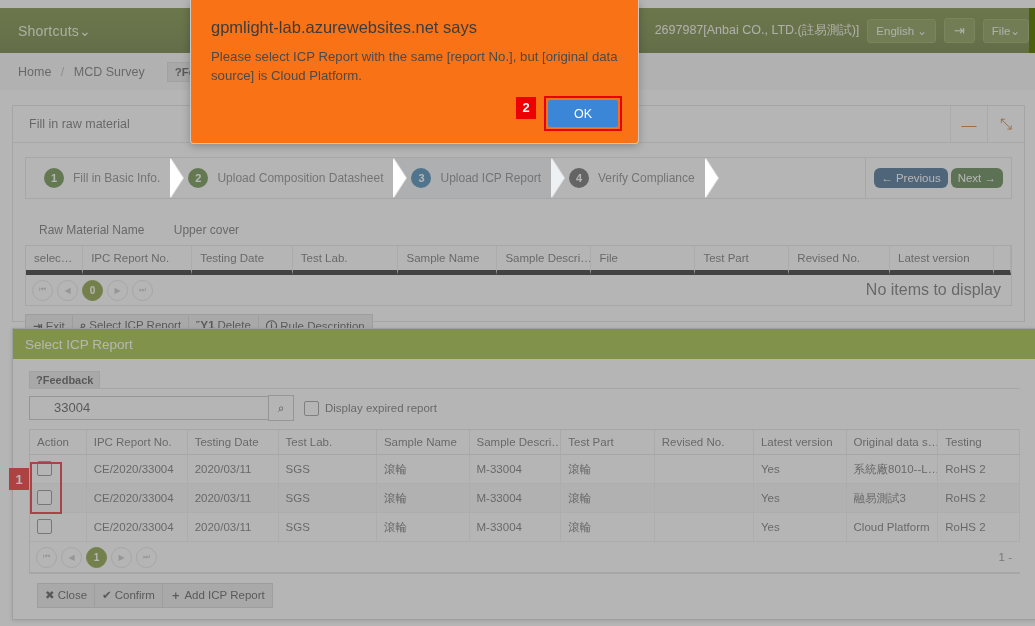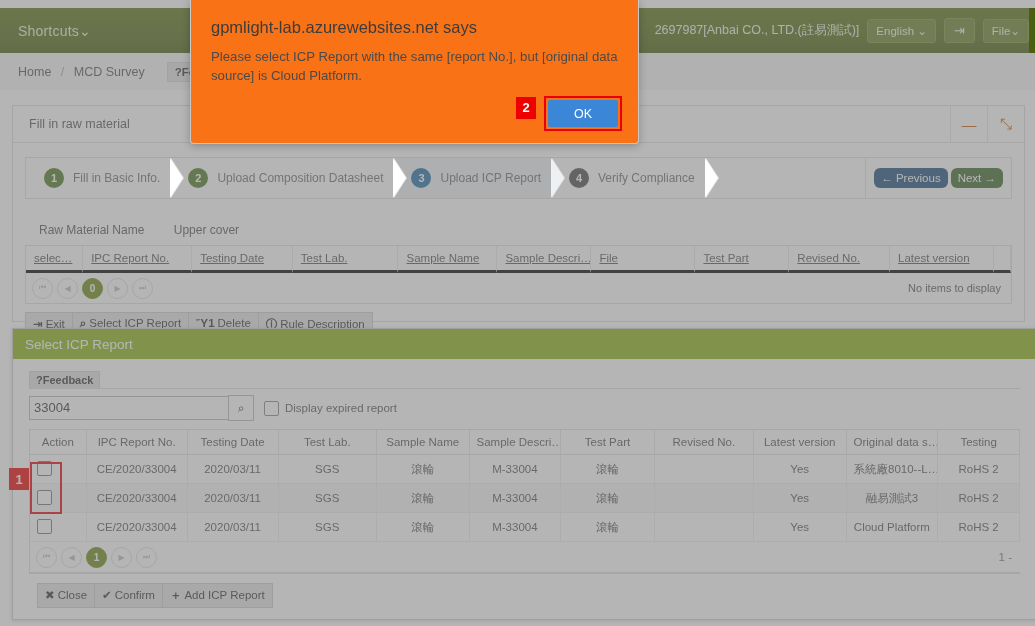--- a/index.html
+++ b/index.html
@@ -63,52 +63,52 @@
   .nbtn.prev{background:#1d4e7c;}
   .nbtn.next{background:#3c6b2a;}
 
   .rmname{margin:24px 0 8px 26px;color:#555;font-size:12px;}
   .rmname b{font-weight:normal;margin-right:26px;}
 
   
   .grid{margin:0 12px;border:1px solid #e0e0e0;}
   .ghead{display:flex;background:#fff;}
   .gh{padding:6px 8px;font-size:11.5px;color:#555;border-right:1px solid #e8e8e8;
-    border-bottom:3px solid #000000;white-space:nowrap;overflow:hidden;text-decoration:underline;}
+    border-bottom:5px solid #000000;white-space:nowrap;overflow:hidden;}
   .pager{display:flex;align-items:center;height:30px;padding-left:6px;position:relative;}
   .pg{width:19px;height:19px;border-radius:50%;border:1px solid #ddd;margin-right:4px;
     display:flex;align-items:center;justify-content:center;font-size:8px;color:#bbb;background:#fff;}
   .pg.cur{background:#6e8b16;border-color:#6e8b16;color:#fff;font-size:10px;font-weight:bold;}
-  .noitems{position:absolute;right:10px;font-size:11px;color:#555;}
+  .noitems{position:absolute;right:10px;font-size:16px;color:#555;}
 
   .toolbar{display:flex;gap:0;margin:8px 12px 0 12px;}
   .tb{border:1px solid #ccc;background:#e5e5e5;font-size:11.5px;color:#333;
     padding:4px 7px;margin-right:-1px;white-space:nowrap;}
   .tb .gl{margin-right:3px;font-weight:bold;}
 
   
   .modal{position:absolute;left:12px;top:328px;width:1023px;height:290px;background:#fff;
     border:1px solid #cfcfcf;box-shadow:0 1px 4px rgba(0,0,0,.18);}
   .mhead{height:30px;background:#8db315;display:flex;align-items:center;}
   .mhead .t{color:#fff;font-size:13.5px;margin-left:12px;}
   .mbody{padding:12px 16px 0 16px;}
   .fbtab{display:inline-block;background:#e3e3e3;border:1px solid #d5d5d5;border-bottom:none;
     font-size:11px;font-weight:bold;color:#333;padding:2px 6px;}
   .srow{display:flex;align-items:center;border-top:1px solid #ddd;padding-top:6px;}
   .sinput{width:190px;height:22px;border:1px solid #b9b9b9;font-size:13px;color:#333;
-    padding:0 4px;line-height:22px;background:#fff;}
+    padding:0 24px;line-height:22px;background:#fff;}
   .sbtn{width:24px;height:24px;border:1px solid #b9b9b9;background:#fff;margin-left:-1px;
     display:flex;align-items:center;justify-content:center;font-size:12px;color:#333;}
   .chkwrap{display:flex;align-items:center;margin-left:10px;}
   .cbox{width:13px;height:13px;border:1px solid #888;background:#fff;border-radius:2px;}
   .chklbl{font-size:11.5px;color:#555;margin-left:6px;}
 
   
   .mgrid{margin-top:8px;border:1px solid #ddd;border-right:none;}
-  .mrow{display:flex;text-align:center;}
+  .mrow{display:flex;}
   .mh{font-size:11.5px;color:#555;padding:6px 7px;border-right:1px solid #e6e6e6;
     border-bottom:1px solid #ddd;white-space:nowrap;overflow:hidden;background:#fff;}
   .mc{font-size:11.5px;color:#555;padding:6px 7px;border-right:1px solid #eee;
     border-bottom:1px solid #eee;white-space:nowrap;overflow:hidden;height:16px;line-height:16px;}
   .mrow.alt .mc{background:#f7f7f7;}
   .mcb{width:13px;height:13px;border:1px solid #777;border-radius:2px;background:#fff;}
   .mpager{display:flex;align-items:center;height:30px;padding-left:6px;position:relative;
     border-bottom:1px solid #ddd;}
   .mcount{position:absolute;right:8px;font-size:11.5px;color:#777;}
   .mfoot{display:flex;margin:9px 0 0 8px;}

